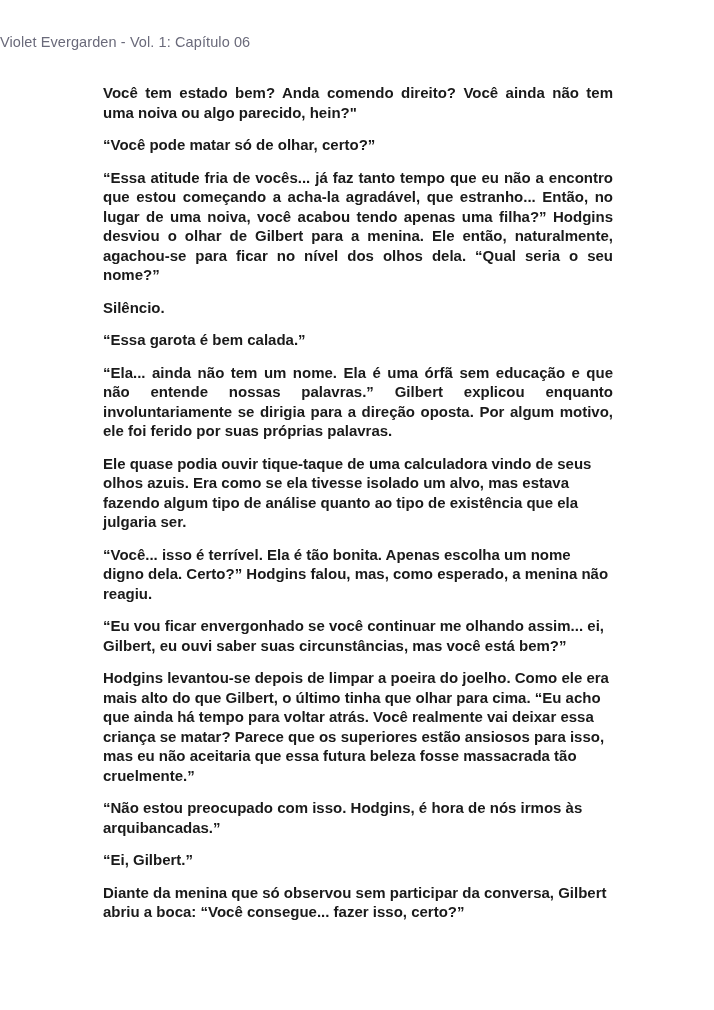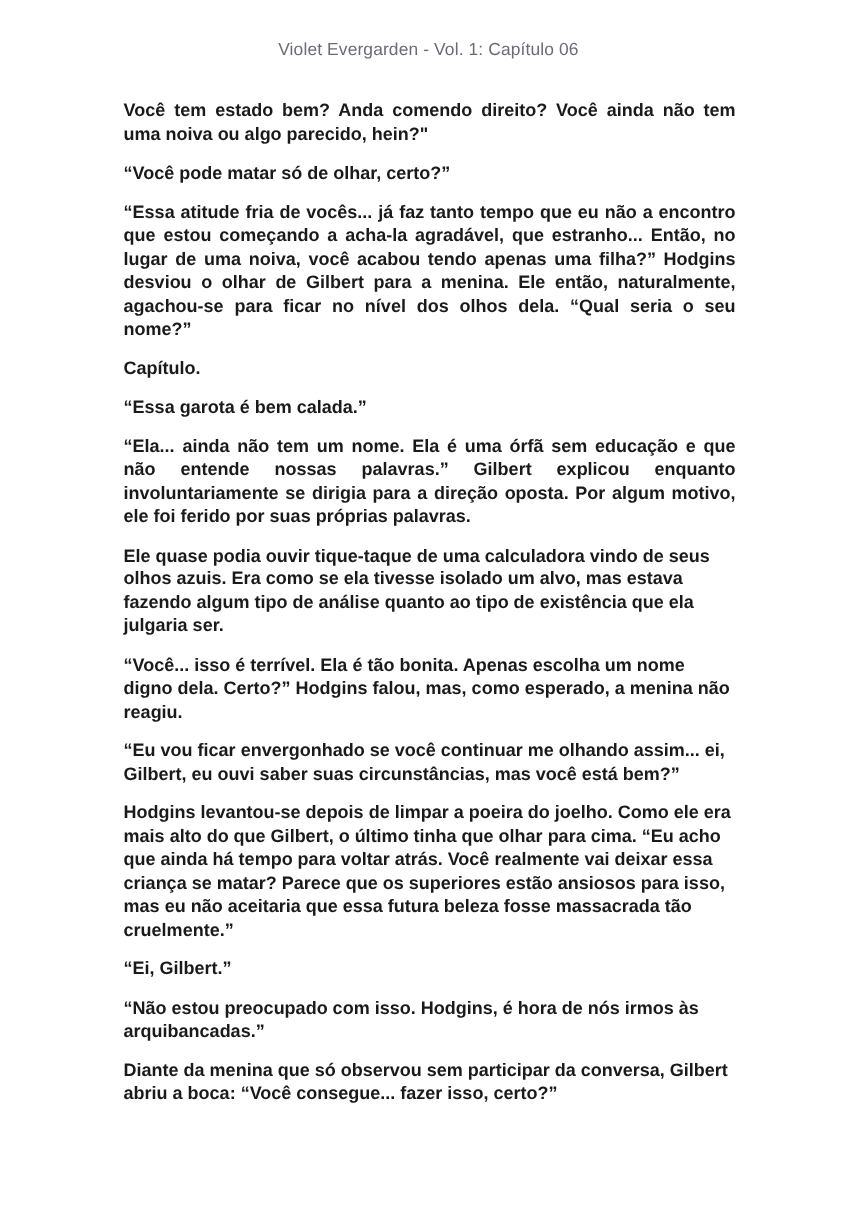--- a/index.html
+++ b/index.html
@@ -13,21 +13,21 @@
       position: relative;
       overflow: hidden;
       font-family: "Liberation Sans", sans-serif;
       color: #1a1a1a;
     }
     .page-header {
       position: absolute;
       top: 34px;
       left: 0;
       width: 714px;
-      text-align: center;
+      text-align: left;
       font-size: 14.5px;
       color: #6a6a7a;
       letter-spacing: 0.1px;
     }
     .page-body {
       position: absolute;
       top: 83px;
       left: 103px;
       width: 510px;
       font-weight: bold;
@@ -46,23 +46,23 @@
 <body>
 
 <div class="page-header">
   <span>Violet Evergarden - Vol. 1: Capítulo 06</span>
 </div>
 
 <div class="page-body">
   <p class="para justify">Você tem estado bem? Anda comendo direito? Você ainda não tem uma noiva ou algo parecido, hein?"</p>
   <p class="para">“Você pode matar só de olhar, certo?”</p>
   <p class="para justify">“Essa atitude fria de vocês... já faz tanto tempo que eu não a encontro que estou começando a acha-la agradável, que estranho... Então, no lugar de uma noiva, você acabou tendo apenas uma filha?” Hodgins desviou o olhar de Gilbert para a menina. Ele então, naturalmente, agachou-se para ficar no nível dos olhos dela. “Qual seria o seu nome?”</p>
-  <p class="para">Capítulo.</p>
+  <p class="para">Silêncio.</p>
   <p class="para">“Essa garota é bem calada.”</p>
   <p class="para justify">“Ela... ainda não tem um nome. Ela é uma órfã sem educação e que não entende nossas palavras.” Gilbert explicou enquanto involuntariamente se dirigia para a direção oposta. Por algum motivo, ele foi ferido por suas próprias palavras.</p>
   <p class="para">Ele quase podia ouvir tique-taque de uma calculadora vindo de seus olhos azuis. Era como se ela tivesse isolado um alvo, mas estava fazendo algum tipo de análise quanto ao tipo de existência que ela julgaria ser.</p>
   <p class="para">“Você... isso é terrível. Ela é tão bonita. Apenas escolha um nome digno dela. Certo?” Hodgins falou, mas, como esperado, a menina não reagiu.</p>
   <p class="para">“Eu vou ficar envergonhado se você continuar me olhando assim... ei, Gilbert, eu ouvi saber suas circunstâncias, mas você está bem?”</p>
   <p class="para">Hodgins levantou-se depois de limpar a poeira do joelho. Como ele era mais alto do que Gilbert, o último tinha que olhar para cima. “Eu acho que ainda há tempo para voltar atrás. Você realmente vai deixar essa criança se matar? Parece que os superiores estão ansiosos para isso, mas eu não aceitaria que essa futura beleza fosse massacrada tão cruelmente.”</p>
+  <p class="para">“Não estou preocupado com isso. Hodgins, é hora de nós irmos às arquibancadas.”</p>
   <p class="para">“Ei, Gilbert.”</p>
-  <p class="para">“Não estou preocupado com isso. Hodgins, é hora de nós irmos às arquibancadas.”</p>
   <p class="para">Diante da menina que só observou sem participar da conversa, Gilbert abriu a boca: “Você consegue... fazer isso, certo?”</p>
 </div>
 
 </body></html>

